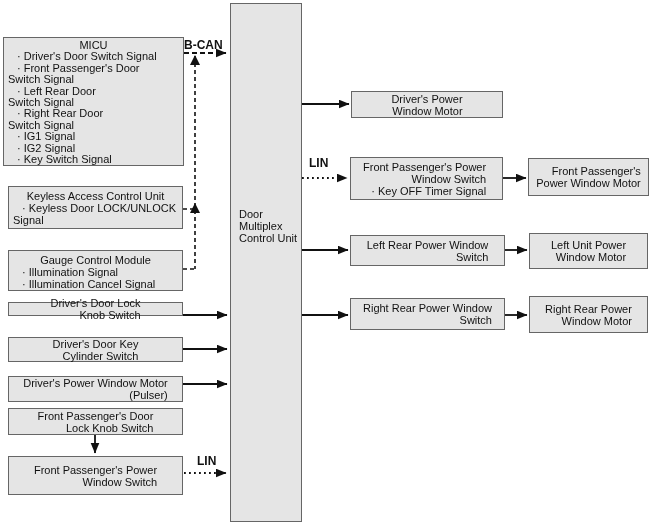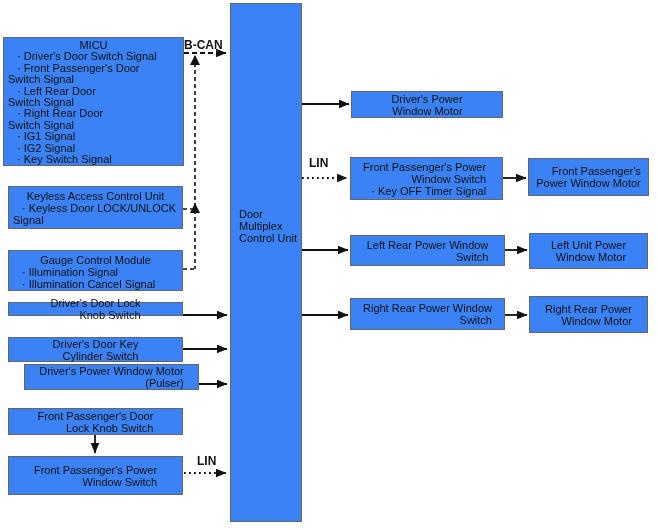--- a/index.html
+++ b/index.html
@@ -1,19 +1,19 @@
 <!DOCTYPE html>
 <html><head>
 <meta charset="utf-8">
 <style>
   html,body{margin:0;padding:0;background:#fff;}
   .stage{position:relative;width:658px;height:530px;background:#fff;overflow:hidden;
          font-family:"Liberation Sans","DejaVu Sans",sans-serif;color:#111;}
   svg.wires{position:absolute;left:0;top:0;width:658px;height:530px;pointer-events:none;}
-  .box{position:absolute;border:1px solid #666;background:#3b82f6;box-sizing:border-box;
+  .box{position:absolute;border:1px solid #666;background:#e5e5e5;box-sizing:border-box;
        font-size:11px;line-height:12px;color:#111;}
   .cc{display:flex;align-items:center;justify-content:center;}
   .lc{display:flex;align-items:center;justify-content:flex-start;}
   .blk{text-align:right;}
   .ttl{text-align:center;}
   .micu-body{line-height:11.4px;padding-top:2px;}
   .pt3{padding-top:3px;}
   .bl{padding-left:13px;}
   .cl{padding-left:4px;}
   .pl12{padding-left:12px;}
@@ -98,21 +98,21 @@
     </div>
   </div>
 
   <div class="box cc" style="left:8px;top:337px;width:175px;height:25px;">
     <div class="blk">
       <div>Driver's Door Key</div>
       <div>Cylinder Switch</div>
     </div>
   </div>
 
-  <div class="box cc" style="left:8px;top:364px;width:175px;height:26px;margin-left:16px;">
+  <div class="box cc" style="left:8px;top:376px;width:175px;height:26px;">
     <div class="blk">
       <div>Driver's Power Window Motor</div>
       <div>(Pulser)</div>
     </div>
   </div>
 
   <div class="box cc" style="left:8px;top:408px;width:175px;height:27px;">
     <div class="blk">
       <div>Front Passenger's Door</div>
       <div>Lock Knob Switch</div>

